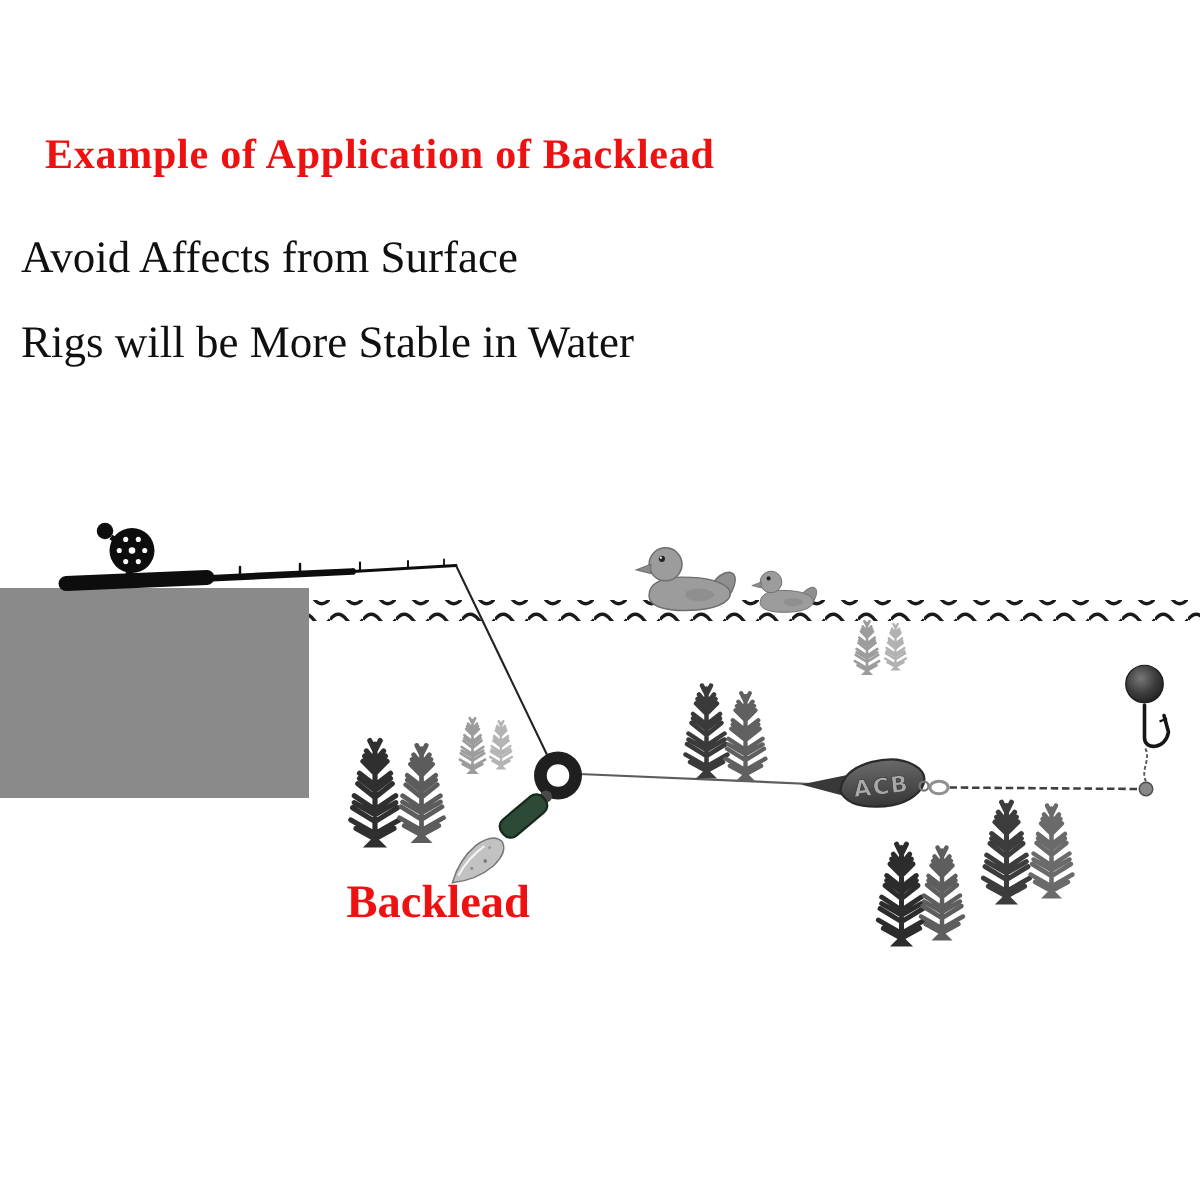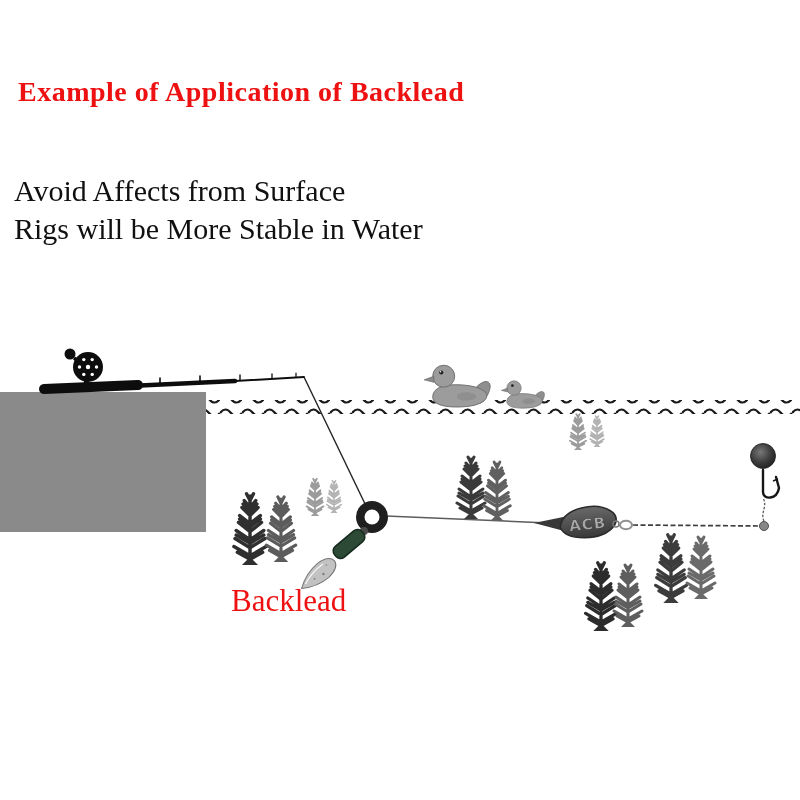--- a/index.html
+++ b/index.html
@@ -1,22 +1,22 @@
 <!DOCTYPE html>
 <html><head>
 <meta charset="utf-8">
 <style>
   html,body{margin:0;padding:0;background:#ffffff;}
   .stage{position:relative;width:800px;height:800px;background:#ffffff;overflow:hidden;
          font-family:"Liberation Serif", serif;}
-  .title{position:absolute;left:18px;top:76px;margin:0;font-size:28px;font-weight:bold;
+  .title{position:absolute;left:18px;top:76px;margin:12px;font-size:28px;font-weight:bold;
          color:#ee1111;letter-spacing:.5px;white-space:nowrap;}
   .desc{position:absolute;left:14px;font-size:30px;color:#101010;white-space:nowrap;}
-  .desc.l0{top:126px}.desc.l1{top:174px}.desc.l2{top:212px}.desc.l3{top:255px}
-  .backlead-label{position:absolute;left:231px;top:583px;font-size:31px;font-weight:normal;
+  .desc.l0{top:126px}.desc.l1{top:155px}.desc.l2{top:212px}.desc.l3{top:255px}
+  .backlead-label{position:absolute;left:231px;top:583px;font-size:31px;font-weight:bold;
          color:#ee1111;white-space:nowrap;}
   svg.diagram{position:absolute;left:0;top:0;}
 </style>
 </head>
 <body>
 
 <div class="stage">
 
   <h1 class="title">Example of Application of Backlead</h1>
   <div class="desc l1">Avoid Affects from Surface</div>

